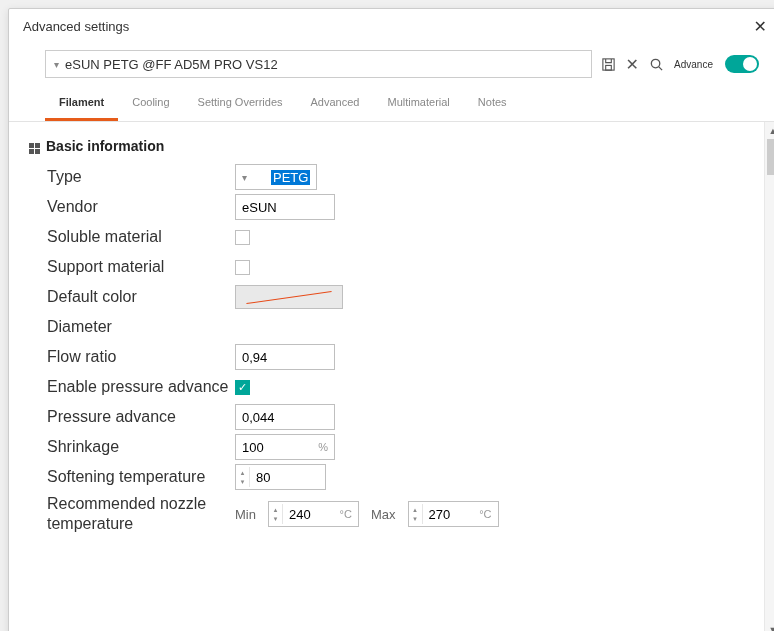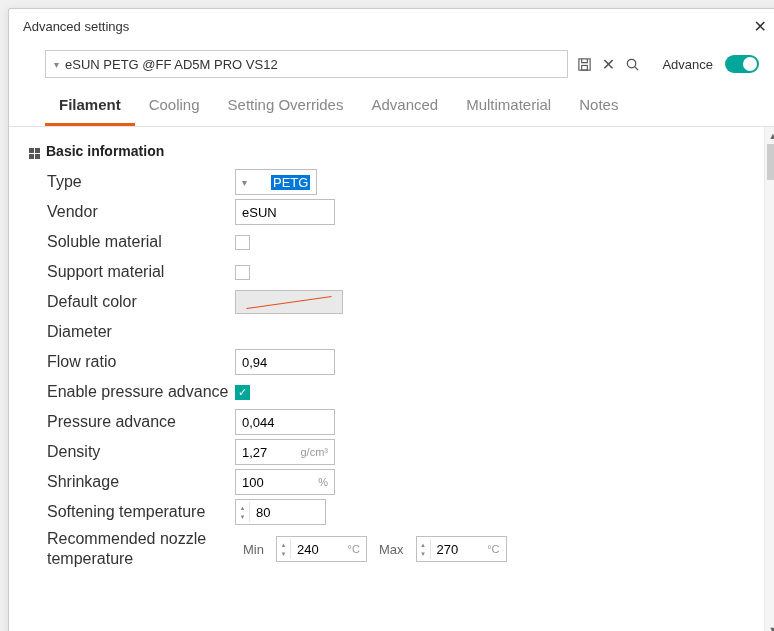--- a/index.html
+++ b/index.html
@@ -4,25 +4,25 @@
 <style>
 * { box-sizing: border-box; margin: 0; padding: 0; font-family: "Segoe UI", Arial, sans-serif; }
 body { background: #f0f0f0; padding: 8px; }
 .window { width: 774px; height: 631px; background: #fff; border: 1px solid #ccc; border-radius: 2px; display: flex; flex-direction: column; box-shadow: 0 2px 8px rgba(0,0,0,.1); }
 .titlebar { display: flex; align-items: center; justify-content: space-between; padding: 8px 14px; font-size: 13px; color: #333; }
 .titlebar .close { font-size: 16px; color: #333; cursor: pointer; }
 .toolbar { display: flex; align-items: center; padding: 6px 22px 10px 36px; gap: 8px; }
 .preset { flex: 1; display: flex; align-items: center; border: 1px solid #ccc; height: 28px; padding: 0 8px; font-size: 13px; color: #333; background: #fff; }
 .preset .chev { color: #888; font-size: 10px; margin-right: 6px; }
 .tool-icon { width: 16px; height: 16px; display: flex; align-items: center; justify-content: center; color: #555; cursor: pointer; }
-.advance-label { font-size: 13px; color: #333; margin-left: 14px; }
+.advance-label { font-size: 10px; color: #333; margin-left: 2px; }
 .toggle { width: 34px; height: 18px; background: #00a699; border-radius: 9px; position: relative; margin-left: 4px; cursor: pointer; }
 .toggle .knob { position: absolute; right: 2px; top: 2px; width: 14px; height: 14px; background: #fff; border-radius: 50%; }
 .tabs { display: flex; padding: 0 36px; border-bottom: 1px solid #e3e3e3; }
-.tab { padding: 8px 14px 10px 14px; font-size: 15px; color: #888; cursor: pointer; }
+.tab { padding: 8px 14px 10px 14px; font-size: 11px; color: #888; cursor: pointer; }
 .tab.active { color: #333; font-weight: 600; border-bottom: 3px solid #e65c1a; }
 .content { flex: 1; display: flex; overflow: hidden; }
 .panel { flex: 1; overflow-y: auto; padding: 12px 20px 12px 20px; }
 .scrollbar { width: 17px; background: #f5f5f5; position: relative; border-left: 1px solid #e8e8e8; }
 .sb-arrow { height: 17px; display: flex; align-items: center; justify-content: center; color: #666; font-size: 9px; }
 .sb-thumb { position: absolute; top: 17px; left: 2px; right: 2px; height: 36px; background: #ccc; border-radius: 0; }
 .section-head { display: flex; align-items: flex-end; gap: 6px; font-weight: 700; font-size: 14px; color: #222; margin: 4px 0 8px 0; }
 .grid-icon { display: inline-grid; grid-template-columns: 5px 5px; grid-template-rows: 5px 5px; gap: 1px; }
 .grid-icon span { background: #555; }
 .row { display: flex; align-items: center; min-height: 30px; padding: 2px 0; }
@@ -35,21 +35,21 @@
 .textbox { border: 1px solid #bfbfbf; height: 26px; width: 100px; display: flex; align-items: center; padding: 0 6px; font-size: 13px; justify-content: space-between; background: #fff; }
 .textbox .unit { color: #9a9a9a; font-size: 11px; }
 .checkbox { width: 15px; height: 15px; border: 1px solid #bfbfbf; background: #fff; }
 .checkbox.checked { background: #00a699; border-color: #00a699; display: flex; align-items: center; justify-content: center; color: #fff; font-size: 11px; }
 .color-swatch { width: 108px; height: 24px; border: 1px solid #bfbfbf; background: #e9e9e9; position: relative; }
 .color-swatch::after { content: ""; position: absolute; left: 10px; right: 10px; top: 50%; border-top: 1px solid #e74a17; transform: rotate(-8deg); }
 .spin { border: 1px solid #bfbfbf; height: 26px; width: 91px; display: flex; align-items: center; background: #fff; font-size: 13px; }
 .spin .arrows { width: 14px; display: flex; flex-direction: column; align-items: center; border-right: 1px solid #e5e5e5; font-size: 7px; color: #8a8a8a; line-height: 1; padding: 2px 0; gap: 2px; }
 .spin .val { flex: 1; padding: 0 6px; }
 .spin .unit { color: #9a9a9a; font-size: 11px; padding-right: 6px; }
-.minmax { display: flex; align-items: center; gap: 12px; margin-left: 8px; }
+.minmax { display: flex; align-items: center; gap: 12px; }
 .mm-label { font-size: 13px; color: #666; }
 </style>
 </head>
 <body>
 
 <div class="window">
 
   <div class="titlebar">
     <span>Advanced settings</span>
     <span class="close">✕</span>
@@ -164,29 +164,20 @@
 
       <div class="row">
         <div class="label">Pressure advance</div>
         <div class="field">
           <div class="textbox">
             <span>0,044</span>
           </div>
         </div>
       </div>
 
-      <div class="row">
-        <div class="label">Density</div>
-        <div class="field">
-          <div class="textbox">
-            <span>1,27</span>
-            <span class="unit">g/cm³</span>
-          </div>
-        </div>
-      </div>
 
       <div class="row">
         <div class="label">Shrinkage</div>
         <div class="field">
           <div class="textbox">
             <span>100</span>
             <span class="unit">%</span>
           </div>
         </div>
       </div>

